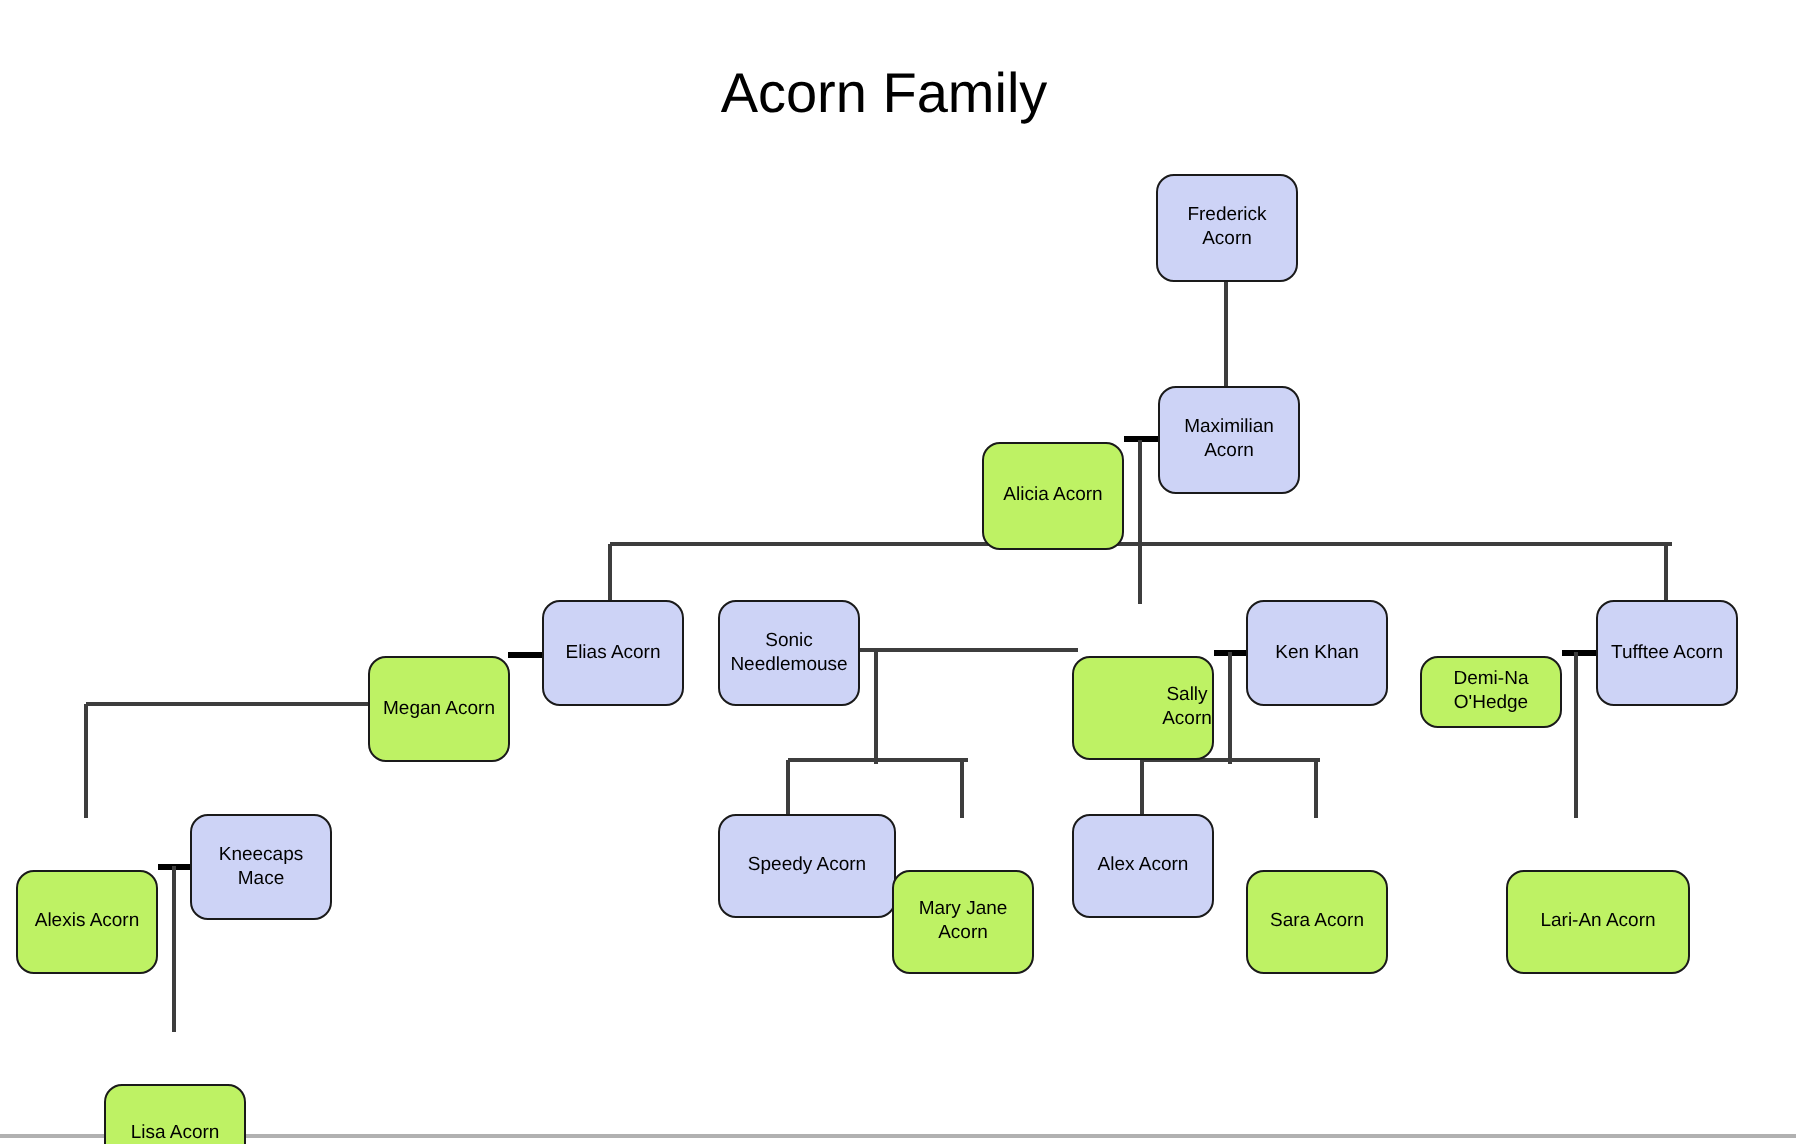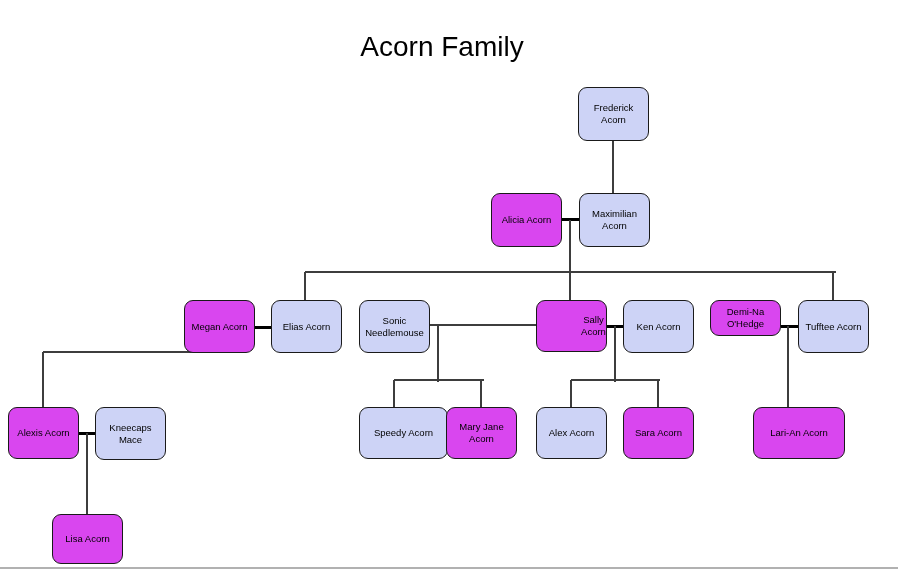--- a/index.html
+++ b/index.html
@@ -35,21 +35,21 @@
     display: flex;
     align-items: center;
     justify-content: center;
     text-align: center;
     font-size: 9.5px;
     line-height: 1.25;
     color: #000000;
     cursor: pointer;
   }
   .node.blue  { background: #cdd3f6; }
-  .node.pink  { background: #d946ef; }
+  .node.pink  { background: #bef264; margin-top: 28px; }
   .seg {
     position: absolute;
   }
   .seg.descent  { background: #3d3d3d; }
   .seg.marriage { background: #000000; }
   .seg.divider  { background: #b1b1b1; }
 </style>
 </head>
 <body>
 
@@ -98,21 +98,21 @@
       <div class="node blue" style="left: 271px; top: 300px; width: 71px; height: 53px;">
         <span>Elias Acorn</span>
       </div>
       <div class="node blue" style="left: 359px; top: 300px; width: 71px; height: 53px;">
         <span>Sonic<br>Needlemouse</span>
       </div>
       <div class="node pink" style="left: 536px; top: 300px; width: 71px; height: 52px; padding-left: 44px;">
         <span>Sally Acorn</span>
       </div>
       <div class="node blue" style="left: 623px; top: 300px; width: 71px; height: 53px;">
-        <span>Ken Acorn</span>
+        <span>Ken Khan</span>
       </div>
       <div class="node pink" style="left: 710px; top: 300px; width: 71px; height: 36px;">
         <span>Demi-Na<br>O'Hedge</span>
       </div>
       <div class="node blue" style="left: 798px; top: 300px; width: 71px; height: 53px;">
         <span>Tufftee Acorn</span>
       </div>
       <div class="node pink" style="left: 8px; top: 407px; width: 71px; height: 52px;">
         <span>Alexis Acorn</span>
       </div>

